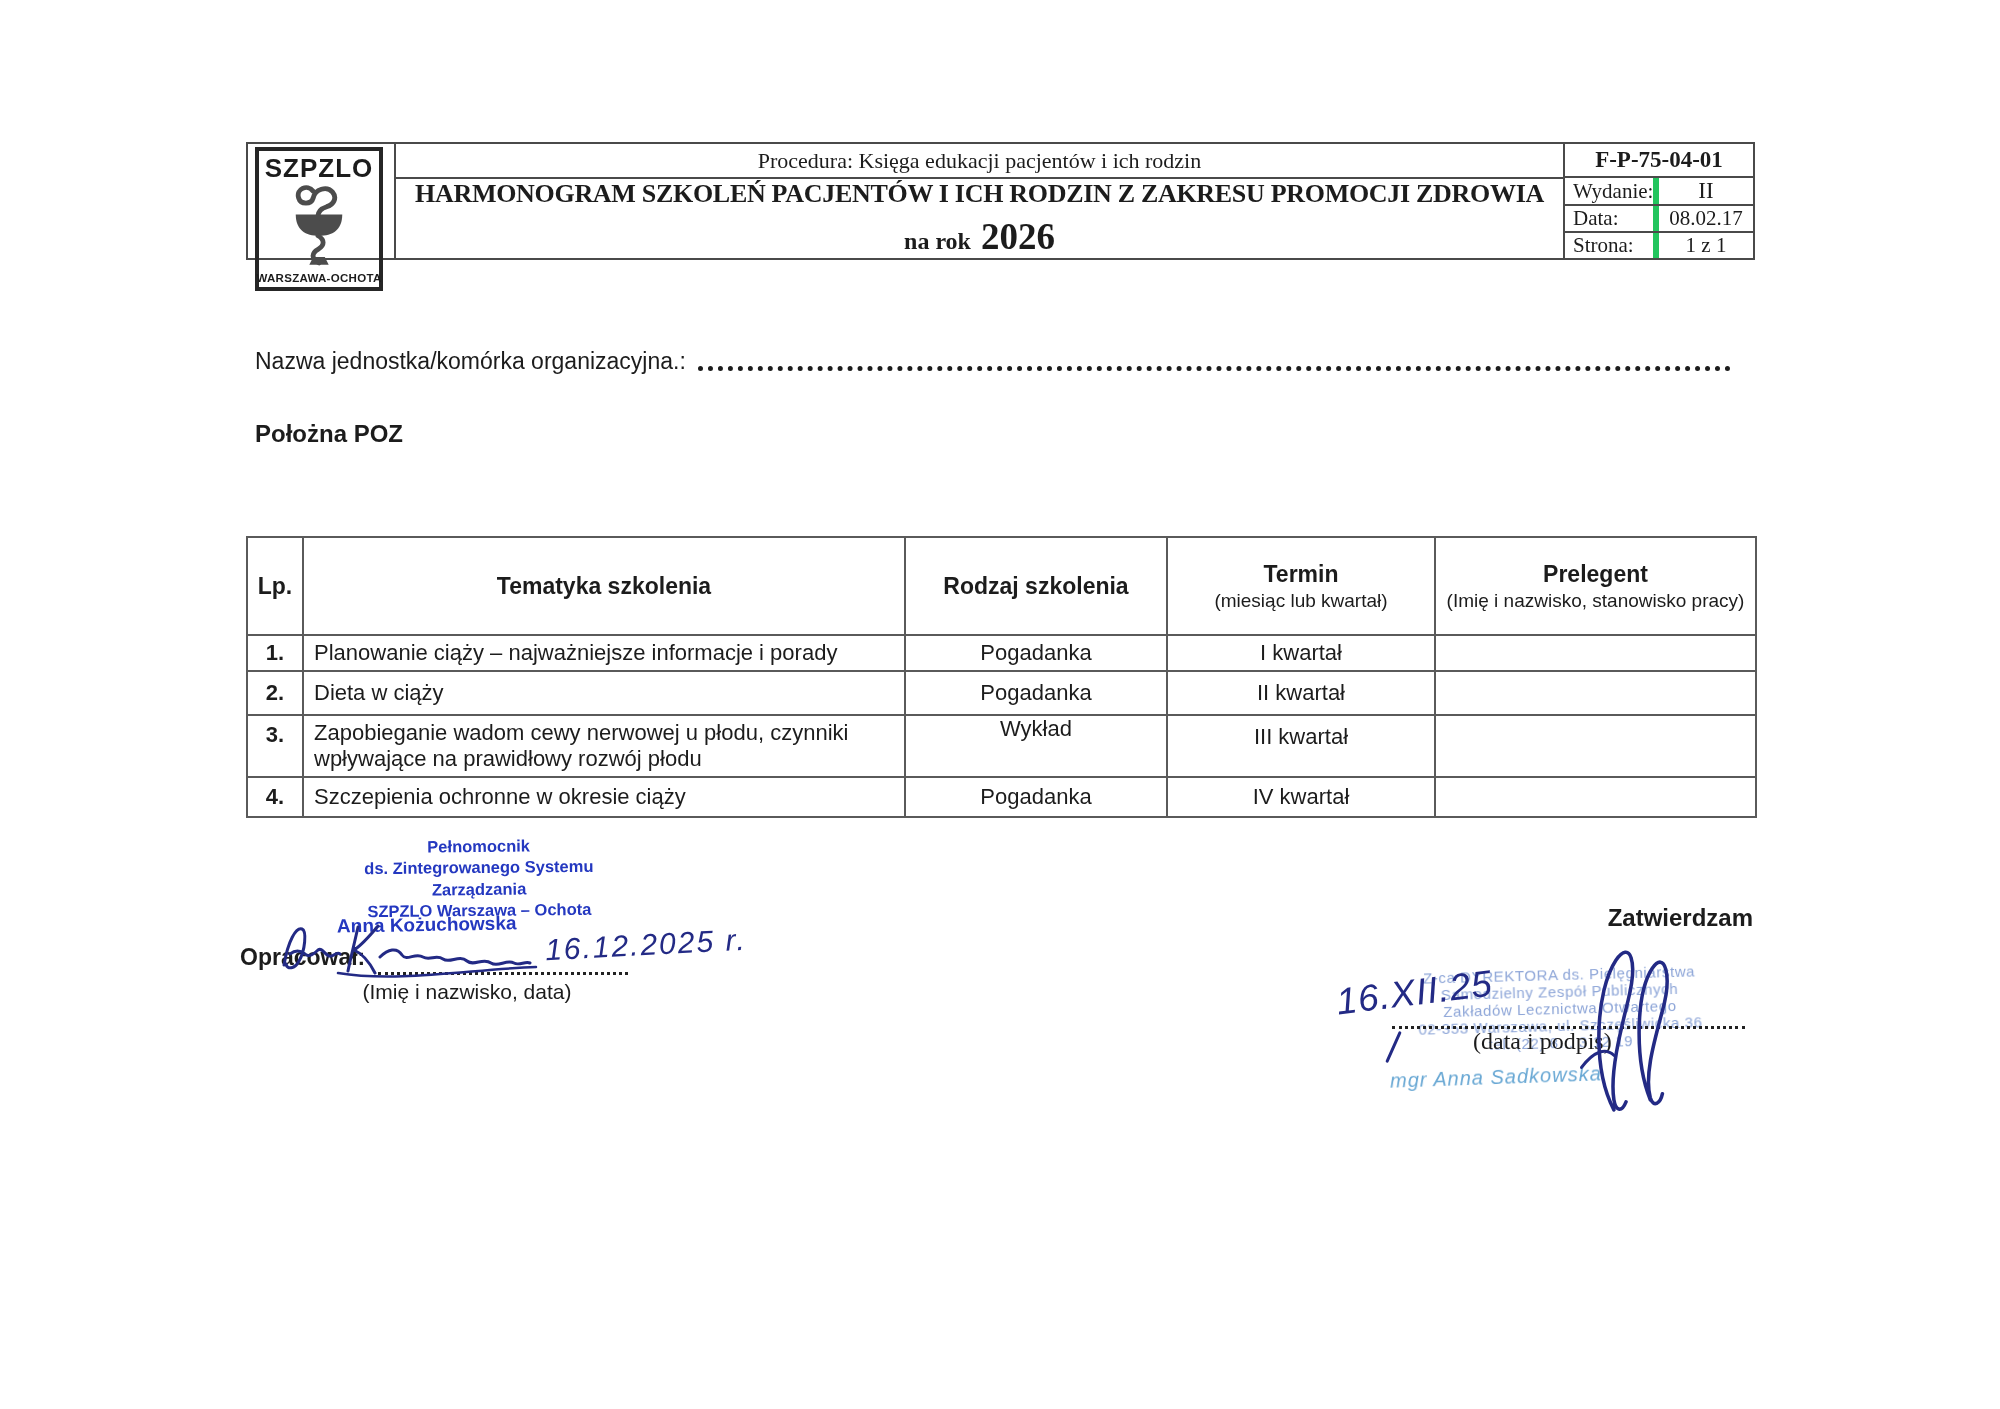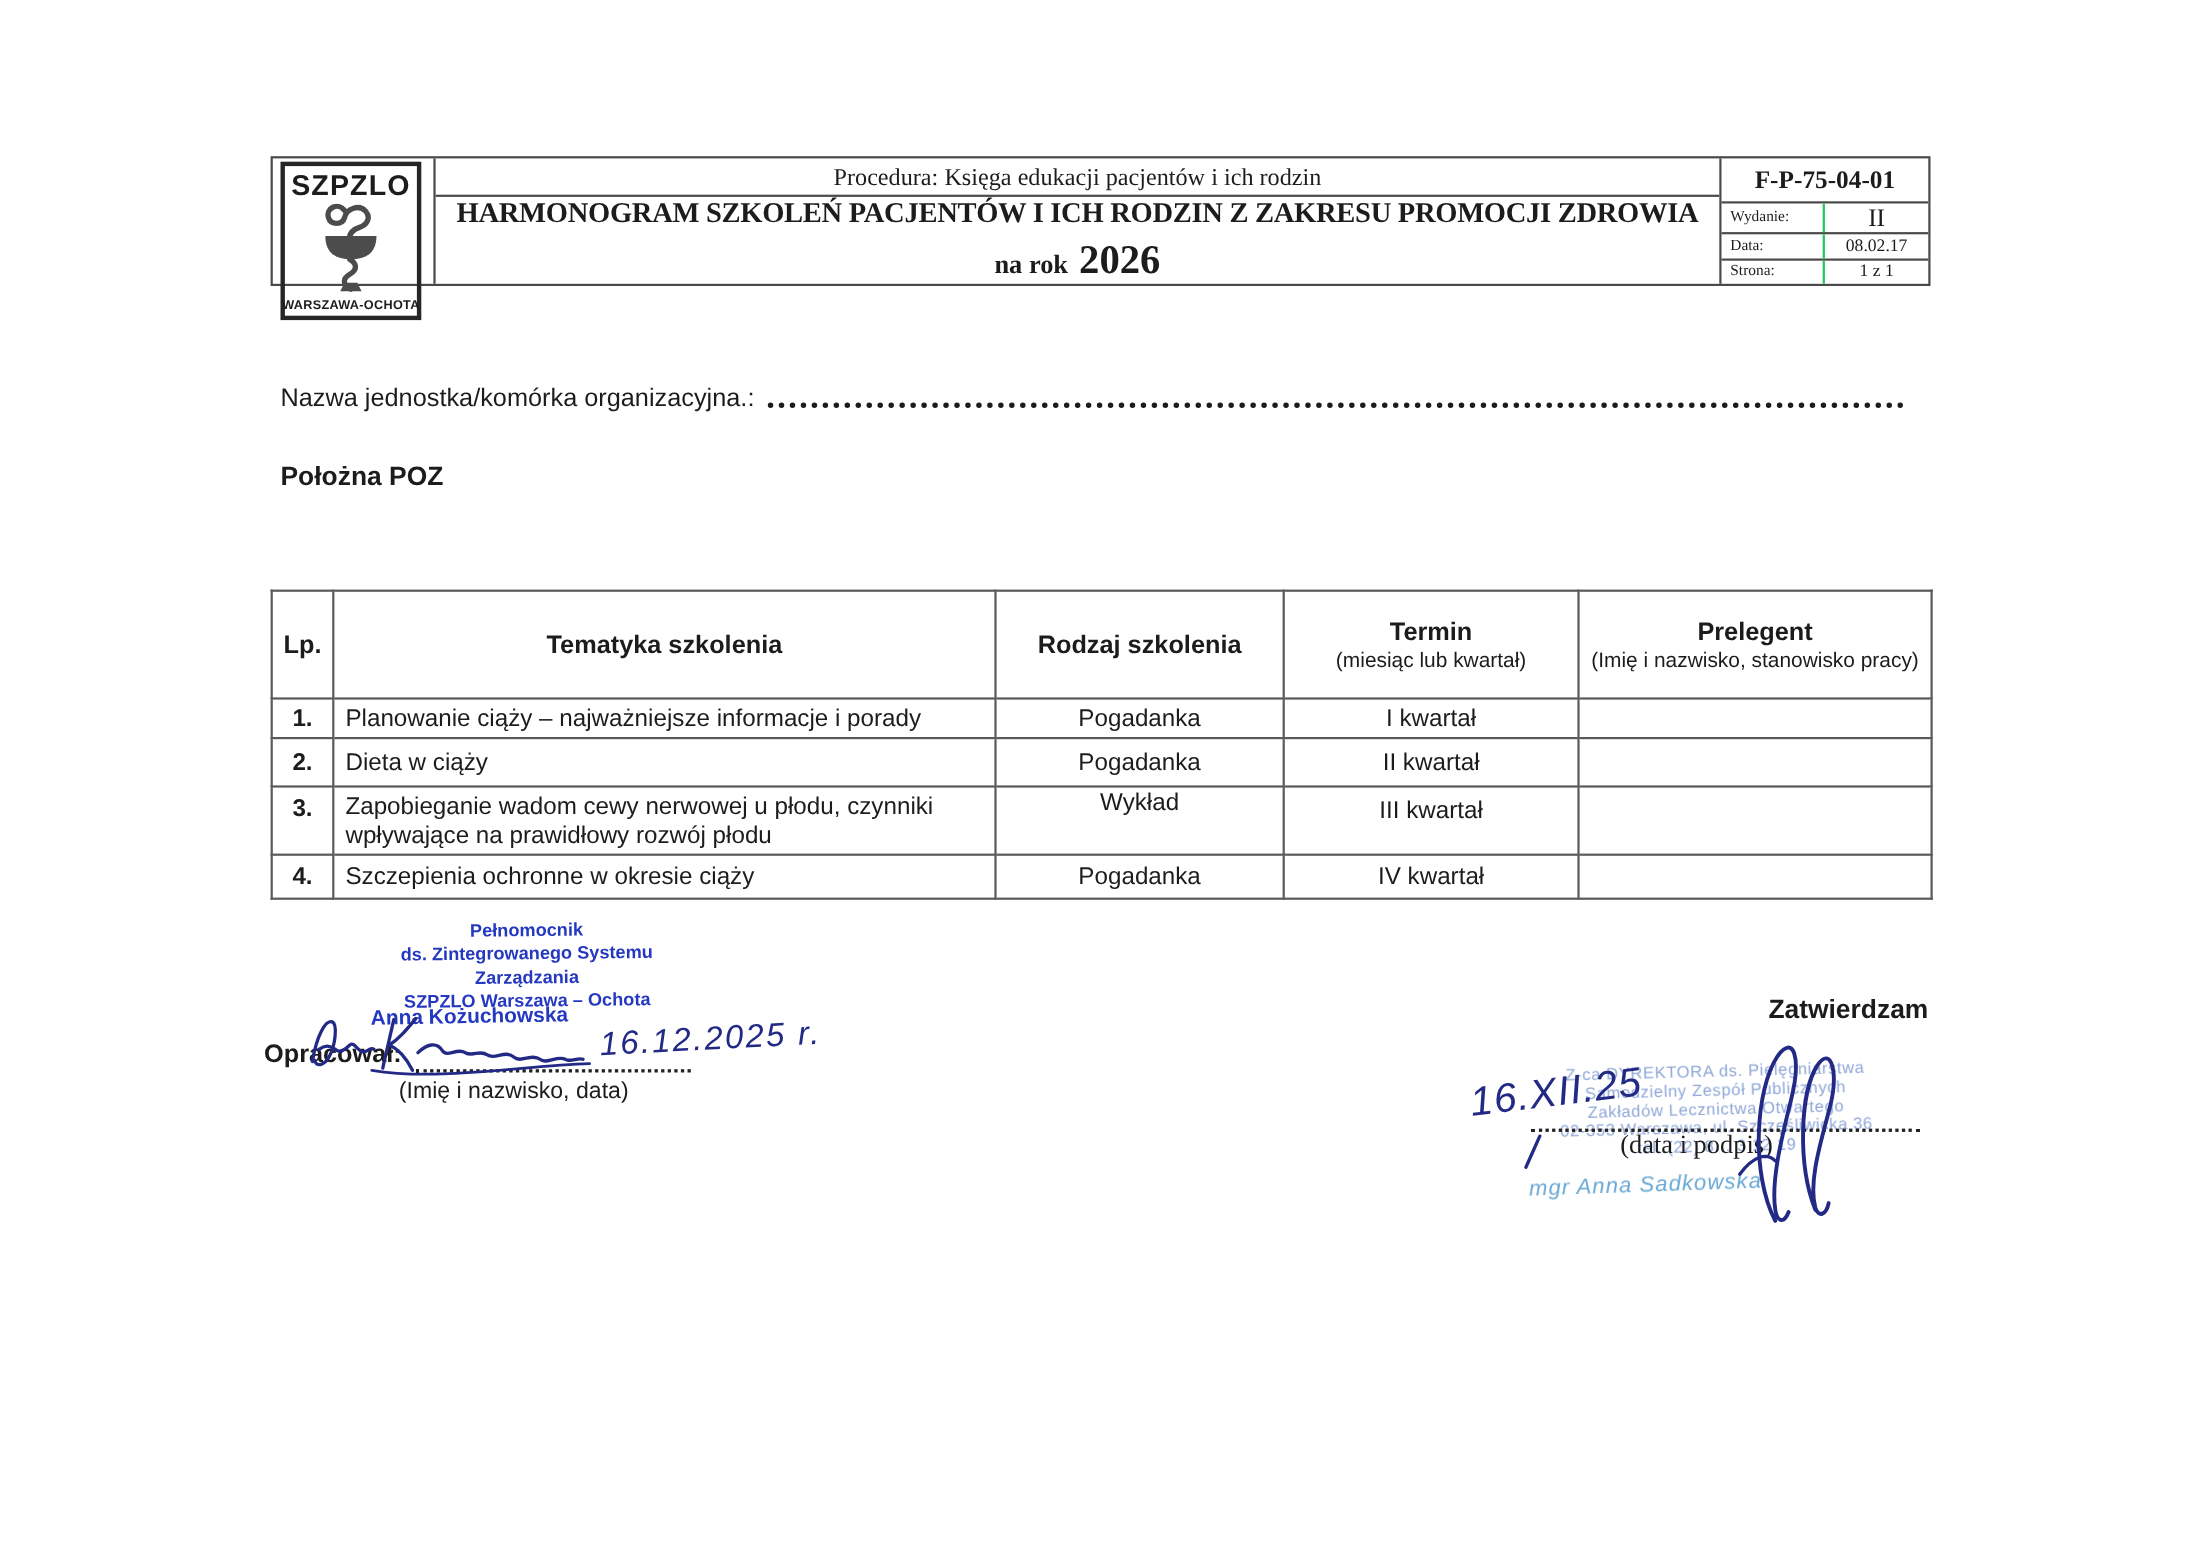--- a/index.html
+++ b/index.html
@@ -32,22 +32,22 @@
   .doc-title{
     font-family:"Liberation Serif",serif;font-weight:bold;font-size:26px;
     letter-spacing:-0.3px;white-space:nowrap;
   }
   .doc-subtitle{font-family:"Liberation Serif",serif;font-weight:bold;font-size:24px;display:flex;align-items:baseline;gap:10px;}
   .doc-year{font-size:37px;}
   .right-cell{width:190px;border-left:2px solid #4a4a4a;box-sizing:border-box;display:flex;flex-direction:column;font-family:"Liberation Serif",serif;}
   .code-row{height:41px;border-bottom:2px solid #4a4a4a;box-sizing:border-box;display:flex;align-items:center;justify-content:center;font-weight:bold;font-size:23px;}
   .meta-row{flex:1;display:flex;border-bottom:2px solid #4a4a4a;box-sizing:border-box;}
   .meta-row:last-child{border-bottom:none;}
-  .meta-label{width:94px;padding-left:8px;display:flex;align-items:center;font-size:14px;border-right:2px solid #22c55e;box-sizing:border-box;}
-  .meta-value{flex:1;display:flex;align-items:center;justify-content:center;font-size:16px;}
+  .meta-label{width:94px;padding-left:8px;display:flex;align-items:center;font-size:21px;border-right:6px solid #22c55e;box-sizing:border-box;}
+  .meta-value{flex:1;display:flex;align-items:center;justify-content:center;font-size:21px;}
   .meta-row:nth-child(2) .meta-value{font-weight:normal;font-size:23px;}
 
   
   .org-line{position:absolute;left:255px;top:348px;width:1478px;display:flex;align-items:flex-end;font-size:23px;}
   .org-line-label{white-space:nowrap;}
   .dot-fill{flex:1;border-bottom:5px dotted #1c1c1c;margin:0 2px 4px 12px;height:0;}
   .unit-name{position:absolute;left:255px;top:420px;font-weight:bold;font-size:24px;}
 
   
   table.sched{

